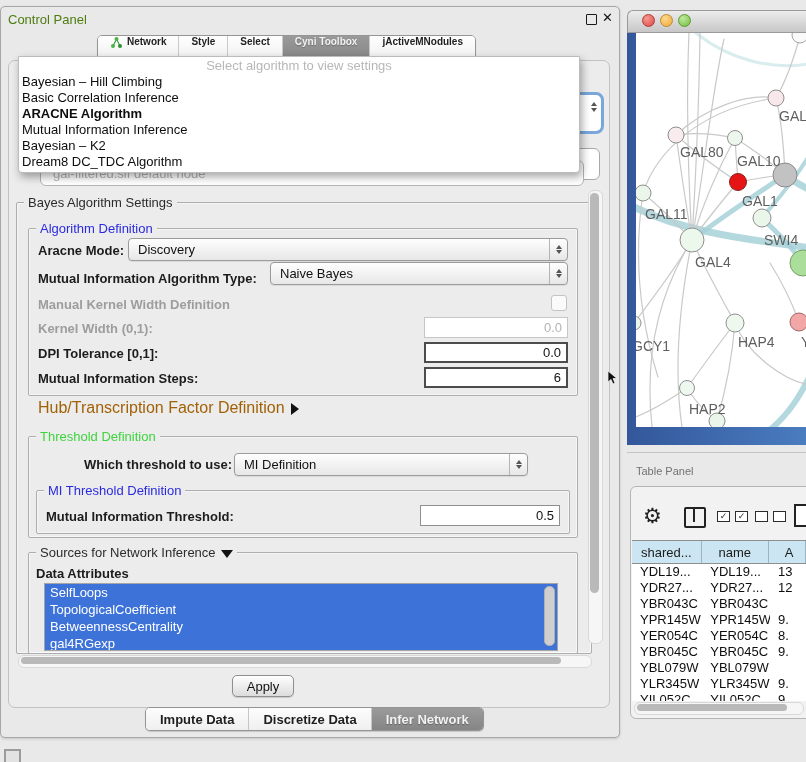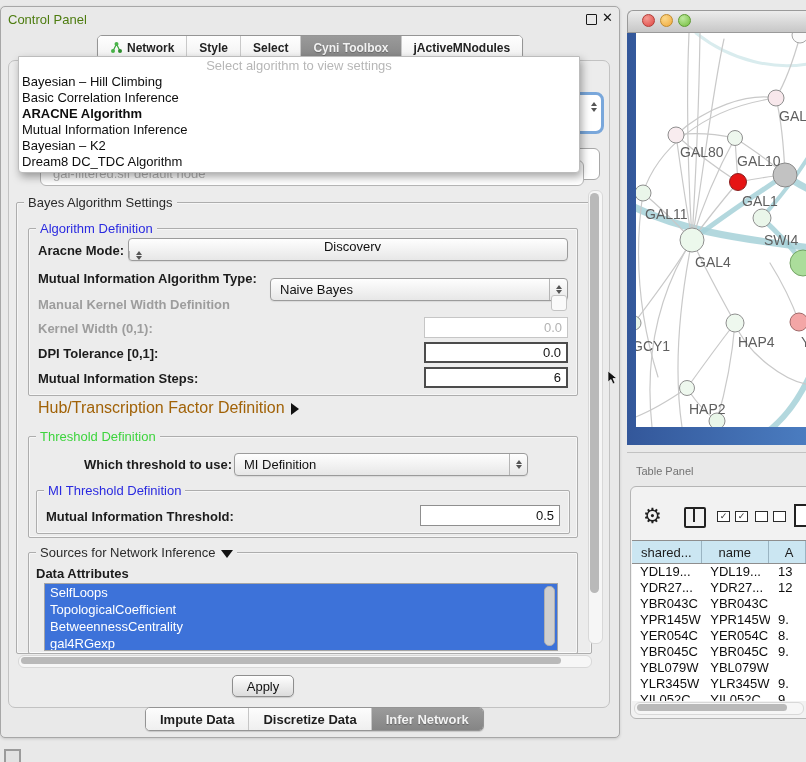--- a/index.html
+++ b/index.html
@@ -11,21 +11,21 @@
   
   #cp{left:0;top:6px;width:618px;height:730px;background:#e9e9e9;border:1px solid #a7a7a7;
       border-radius:5px;box-shadow:0 1px 3px rgba(0,0,0,.15);}
   #cp-title{left:8px;top:12px;font-size:13px;color:#4d7c0f;}
   #cp-float{left:586px;top:14px;width:9px;height:9px;border:1.6px solid #1a1a1a;border-radius:1px;background:transparent;}
   #cp-close{left:602px;top:10px;font-size:13px;font-weight:bold;color:#111;}
 
   
   #tabbar{left:97px;top:35px;height:23px;display:flex;border:1px solid #959595;border-radius:5px;
           overflow:hidden;background:#fdfdfd;box-shadow:0 1px 1px rgba(0,0,0,.12);}
-  .tab{display:flex;align-items:center;gap:4px;padding:0 12px;font-size:12px;font-weight:600;color:#222;
+  .tab{display:flex;align-items:flex-start;gap:4px;padding:0 12px;font-size:10px;font-weight:600;color:#222;
        background:linear-gradient(#fefefe,#f1f1f1);border-left:1px solid #c9c9c9;white-space:nowrap;}
   .tab:first-child{border-left:none;}
   .tab.active{background:linear-gradient(#9a9a9a,#868686);color:#f2f2f2;text-shadow:0 1px 1px rgba(0,0,0,.25);}
 
   
   #content-panel{left:8px;top:60px;width:600px;height:646px;background:#ececec;border:1px solid #c2c2c2;border-radius:7px;}
 
   
   .frag{background:#fff;z-index:4;}
   #frag-combo-focus{left:544px;top:92px;width:54px;height:36px;border:3px solid #79a7db;border-radius:8px;z-index:3;}
@@ -189,30 +189,30 @@
       </div>
   </div>
 
   <div class="abs group" style="left:16px;top:202px;width:574px;height:450px;"></div>
   <div class="abs legend lg-black" style="left:24px;top:195px;">Bayes Algorithm Settings</div>
 
   <div class="abs group" style="left:28px;top:228px;width:548px;height:166px;"></div>
   <div class="abs legend lg-blue" style="left:36px;top:221px;">Algorithm Definition</div>
 
   <div class="abs flabel" style="left:38px;top:243px;">Aracne Mode:</div>
-  <div class="abs combo" style="left:128px;top:238px;width:440px;height:23px;flex-direction:column;">
+  <div class="abs combo" style="left:128px;top:238px;width:440px;height:23px;">
     <span class="ctext">Discovery</span>
     <span class="stepper">
         <span class="arr-up"></span>
         <span class="arr-dn"></span>
       </span>
   </div>
 
   <div class="abs flabel" style="left:38px;top:271px;">Mutual Information Algorithm Type:</div>
-  <div class="abs combo" style="left:270px;top:278px;width:298px;height:23px;justify-content:flex-end;">
+  <div class="abs combo" style="left:270px;top:262px;width:298px;height:23px;justify-content:flex-end;">
     <span class="ctext">Naive Bayes</span>
     <span class="stepper">
         <span class="arr-up"></span>
         <span class="arr-dn"></span>
       </span>
   </div>
 
   <div class="abs flabel dis" style="left:38px;top:297px;">Manual Kernel Width Definition</div>
   <div class="abs checkbox" style="left:551px;top:295px;"></div>
 

